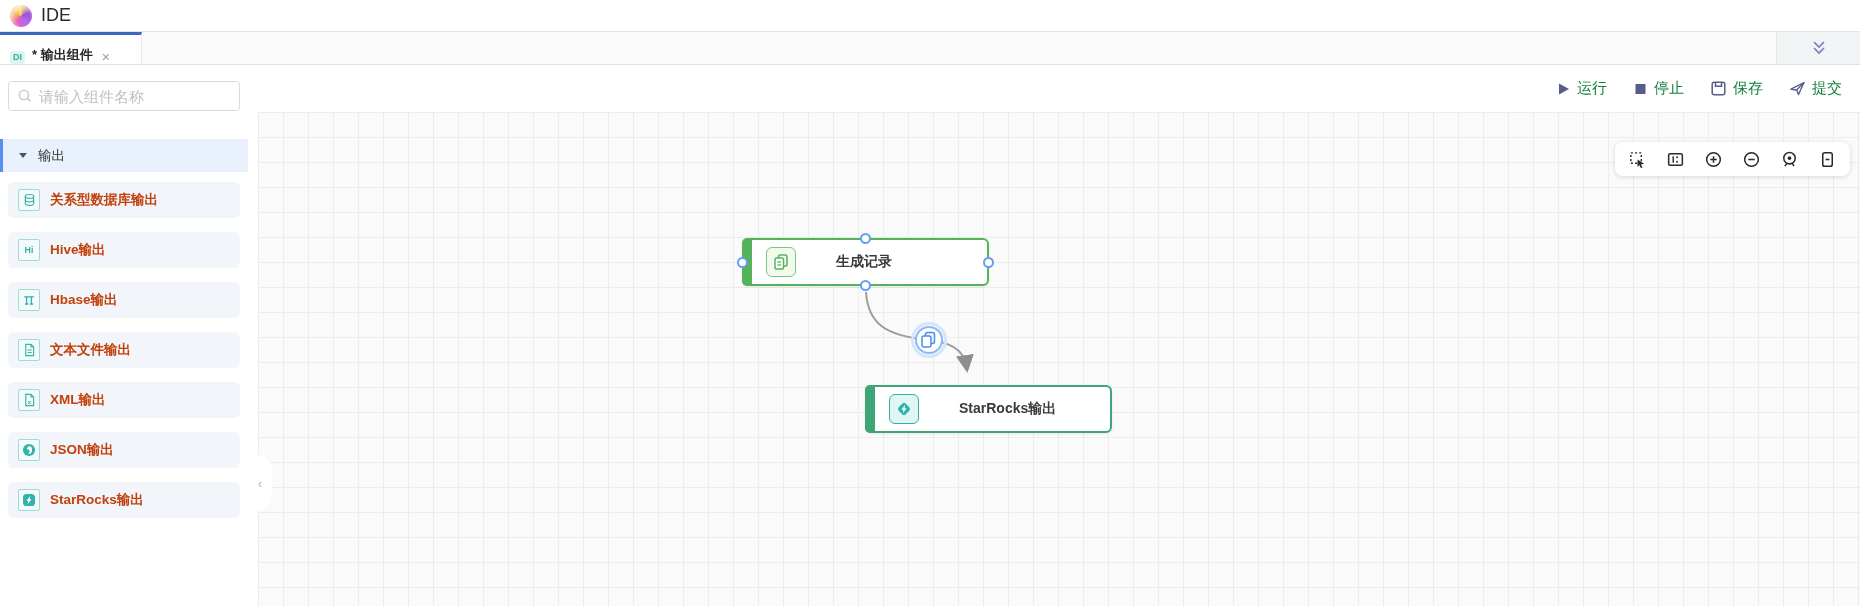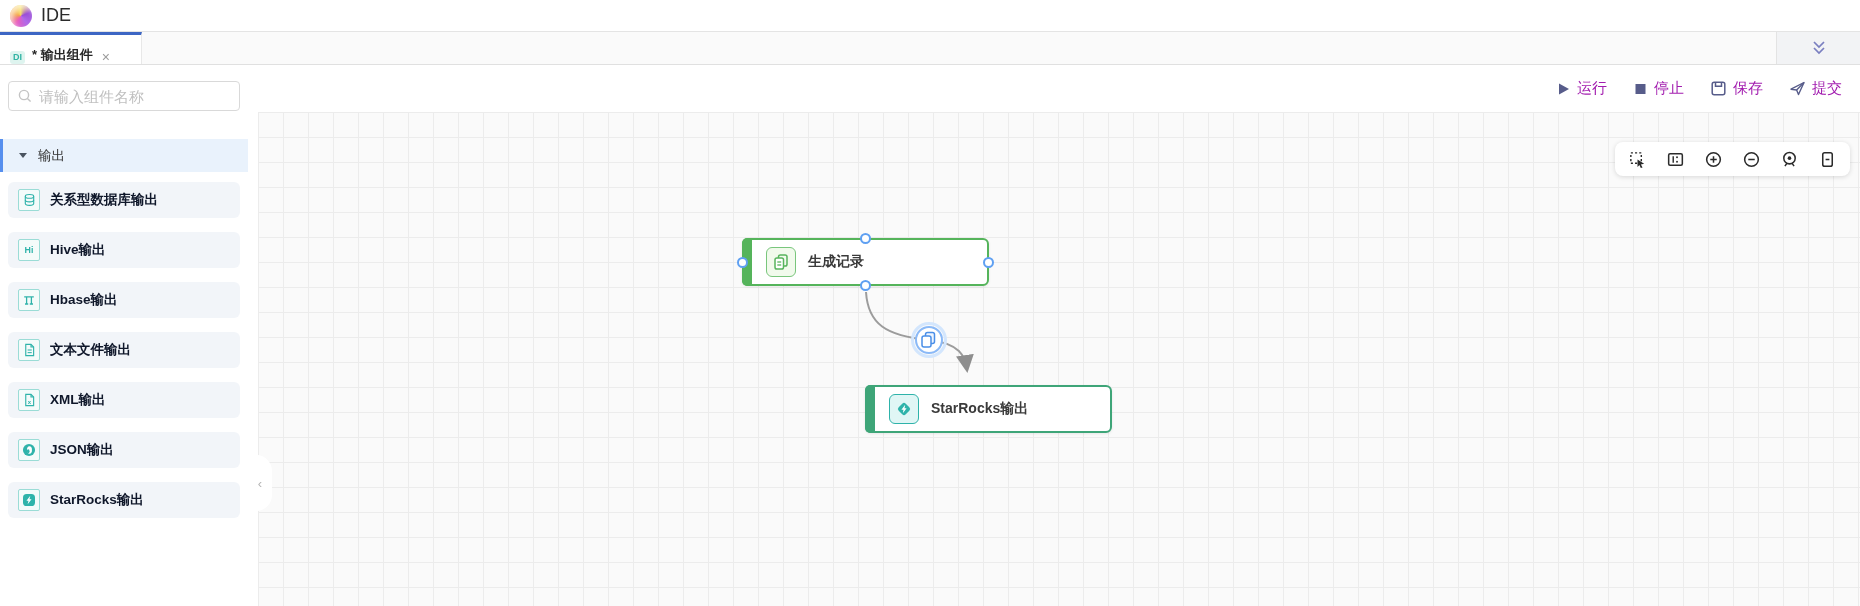--- a/index.html
+++ b/index.html
@@ -43,27 +43,27 @@
     border-left:3px solid #568fee; display:flex; align-items:center;
     padding-left:16px; gap:11px; cursor:pointer;text-align:right; }
   .caret { width:0; height:0; border-left:4.5px solid transparent;
     border-right:4.5px solid transparent; border-top:5.5px solid #4a5460; }
   .section-title { font-size:13.5px; color:#333; font-weight:500; }
   .comp-list { margin-top:10px; padding:0 8px; }
   .comp-item { height:36px; background:#f2f5f9; border-radius:6px; margin-bottom:14px;
     display:flex; align-items:center; padding-left:10px; gap:10px; cursor:grab; }
   .comp-icon { width:22px; height:22px; border:1.3px solid #9bdcd6; border-radius:2px;
     background:#f4fbfa; display:flex; align-items:center; justify-content:center; flex:none; }
-  .comp-label { font-size:13.5px; font-weight:bold; color:#0f172a; white-space:nowrap; }
+  .comp-label { font-size:13.5px; font-weight:bold; color:#c2410c; white-space:nowrap; }
 
   
   .main { flex:1; display:flex; flex-direction:column; min-width:0; }
   .main-toolbar { height:47px; background:#fff; display:flex; align-items:center;
     justify-content:flex-end; gap:26px; padding-right:18px; flex:none; }
-  .tb-btn { display:flex; align-items:center; gap:6px; color:#a21caf; font-size:15px; cursor:pointer; }
+  .tb-btn { display:flex; align-items:center; gap:6px; color:#15803d; font-size:15px; cursor:pointer; }
 
   .canvas { flex:1; margin-left:10px; position:relative; background-color:#fafafa;
     background-image:linear-gradient(#ececec 1px,transparent 1px),
                      linear-gradient(90deg,#ececec 1px,transparent 1px);
     background-size:25px 25px; overflow:hidden; }
 
   .collapse-handle { position:absolute; left:-10px; top:343px; width:24px; height:56px;
     background:#fff; border-radius:0 16px 16px 0; display:flex; align-items:center;
     justify-content:center; color:#b4b4b4; font-size:13px; cursor:pointer; }
 
@@ -78,21 +78,21 @@
   .node::before { content:''; position:absolute; left:-2px; top:-2px; bottom:-2px; width:10px;
     border-radius:5px 0 0 5px; }
   .node.green { border:2px solid #55b45b; }
   .node.green::before { background:#55b45b; }
   .node.teal { border:2px solid #3ea578; }
   .node.teal::before { background:#3ea578; }
   .node-icon { width:30px; height:30px; border-radius:6px; margin-left:22px;
     display:flex; align-items:center; justify-content:center; flex:none; }
   .node.green .node-icon { background:#f1faec; border:1.4px solid #79c67c; }
   .node.teal .node-icon { background:#e0f6f5; border:1.4px solid #2eb3aa; }
-  .node-label { margin-left:12px; font-size:14px; font-weight:bold; color:#3a3a3a; white-space:nowrap;text-align:right; }
+  .node-label { margin-left:40px; font-size:14px; font-weight:bold; color:#3a3a3a; white-space:nowrap;text-align:right; }
   .port { position:absolute; width:11px; height:11px; border-radius:50%; background:#fff;
     border:2px solid #5fa0f2; }
   .port-left   { left:-7px;  top:16.5px; }
   .port-right  { right:-7px; top:16.5px; }
   .port-top    { left:116px; top:-7px; }
   .port-bottom { left:116px; bottom:-7px; }
 
   .edge-layer { position:absolute; inset:0; width:100%; height:100%; pointer-events:none; }
 </style>
 </head>

